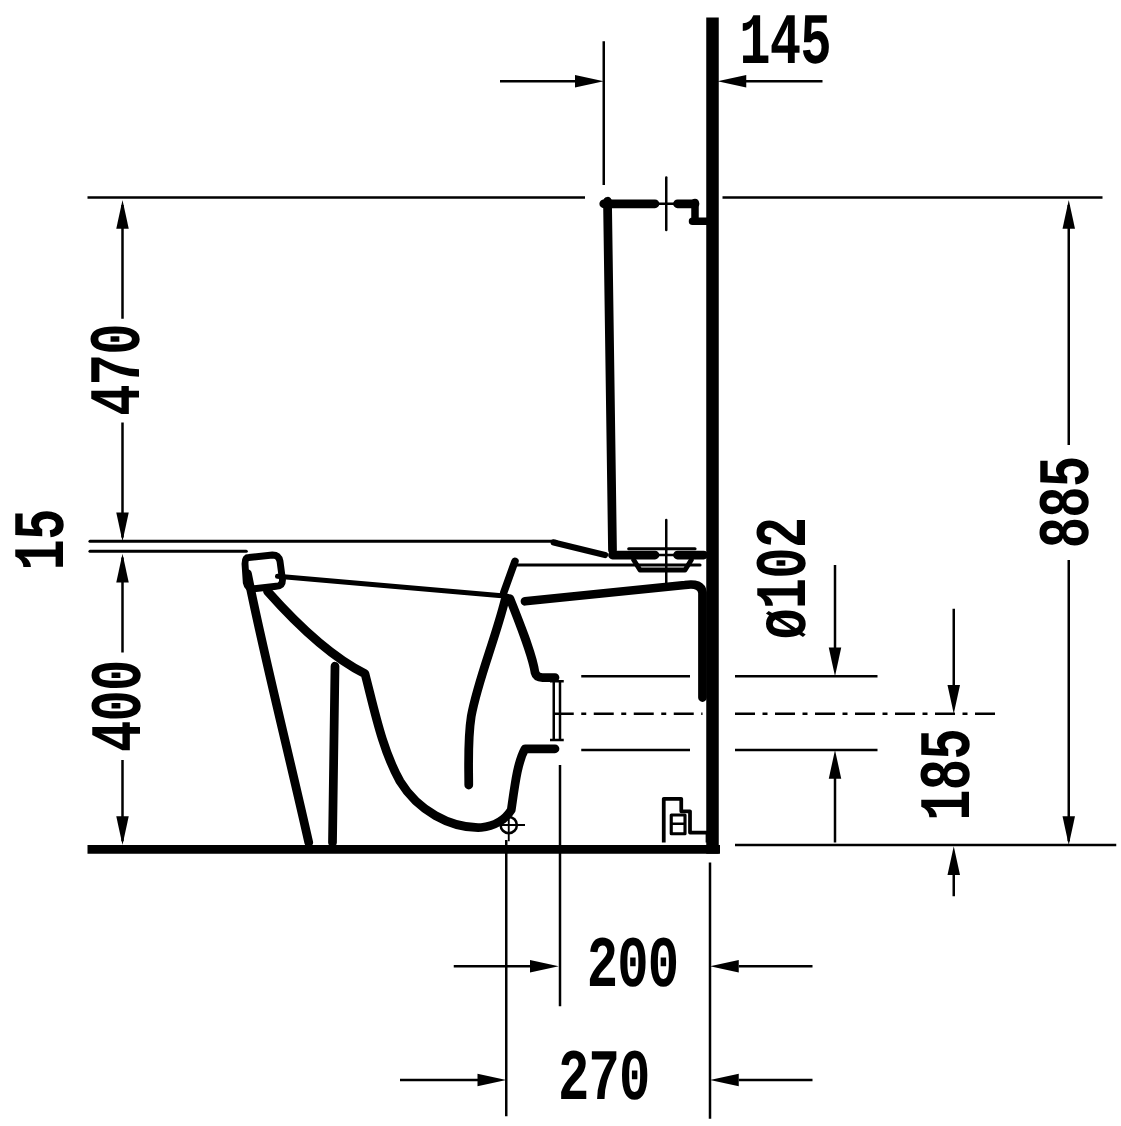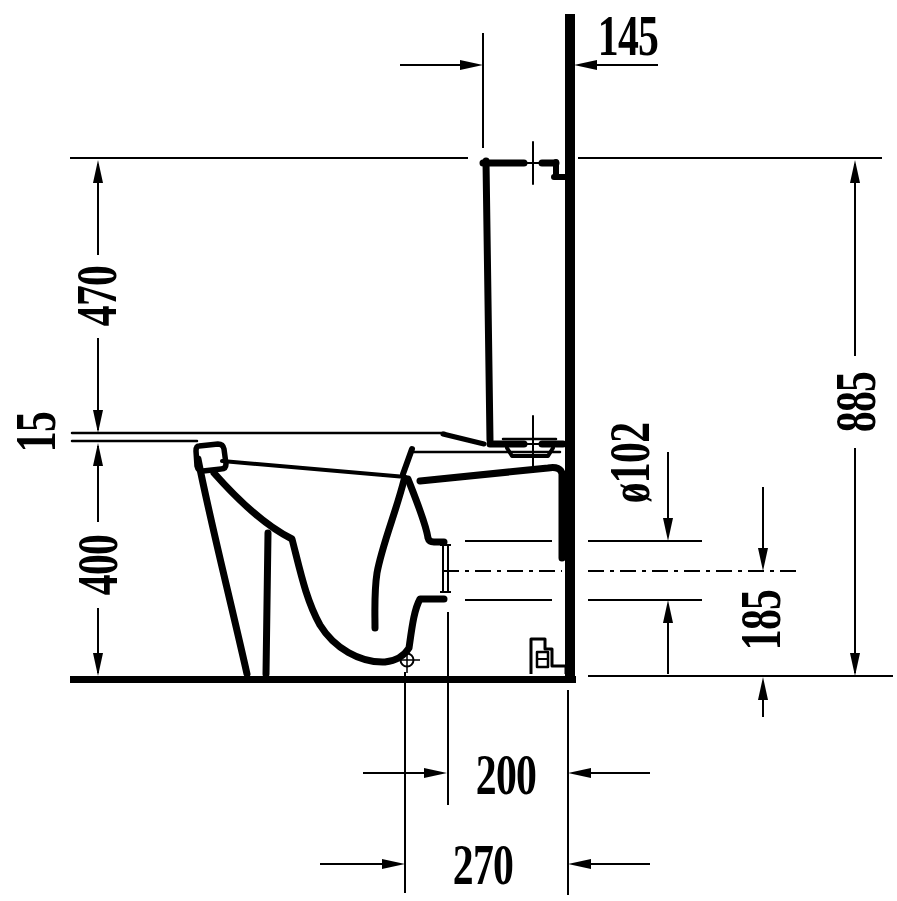--- a/index.html
+++ b/index.html
@@ -1,21 +1,21 @@
 <!DOCTYPE html>
 <html><head>
 <meta charset="utf-8">
 <style>
   html,body{margin:0;padding:0;background:#ffffff;}
   .canvas{
     position:relative;
     width:897px;height:901px;
     background:#ffffff;
     overflow:hidden;
-    font-family:Liberation Serif, serif;
+    font-family:Liberation Mono, monospace;
   }
   .canvas svg{position:absolute;left:0;top:0;}
   .dim-label{
     position:absolute;
     font-weight:bold;
     font-size:58px;
     letter-spacing:-1px;
     color:#000;
     white-space:nowrap;
     line-height:1;

